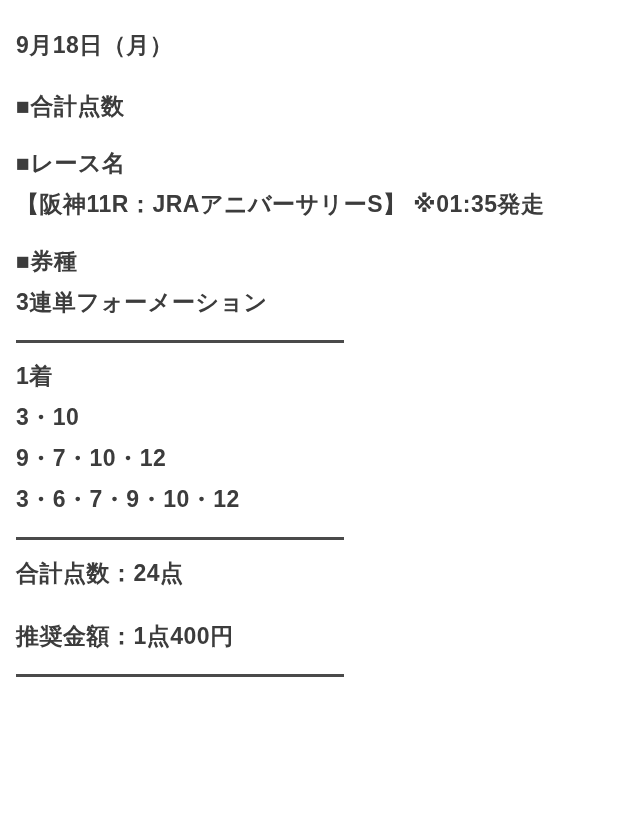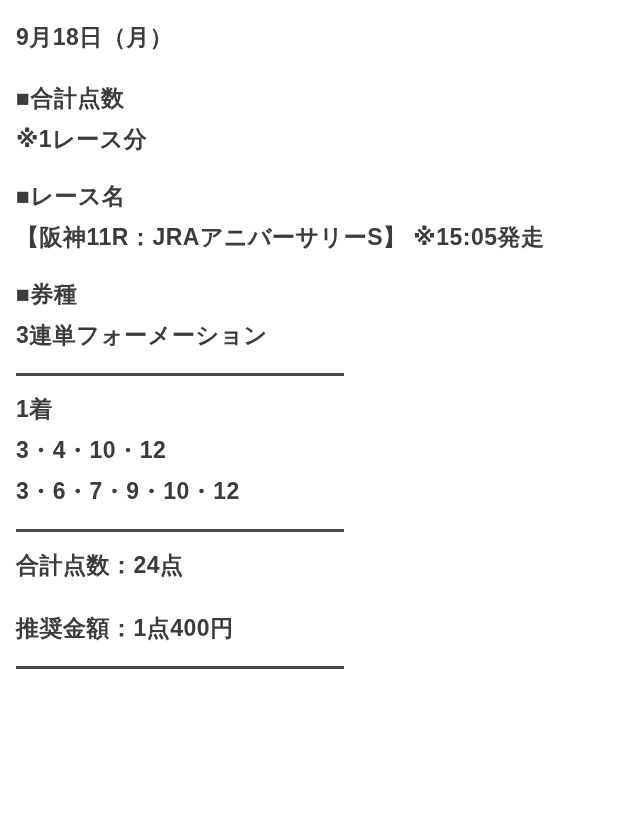--- a/index.html
+++ b/index.html
@@ -23,21 +23,21 @@
   }
   .line {
     font-size: 23px;
     font-weight: bold;
     line-height: 1.0;
     letter-spacing: 0.5px;
     white-space: nowrap;
     color: #3c3c3c;
   }
   .date-line {
-    margin-top: 8px;
+    margin-top: 16px;
     margin-bottom: 0;
   }
   .spacer-lg { height: 38px; }
   .spacer-md { height: 34px; }
   .tight { margin-top: 18px; }
   .rule {
     width: 328px;
     height: 3px;
     background: #4a4a4a;
     margin: 26px 0 22px 0;
@@ -62,37 +62,37 @@
 </head>
 <body>
 
 <div class="page">
 
   <div class="line date-line">9月18日（月）</div>
 
   <div class="spacer-lg"></div>
 
   <div class="line">■合計点数</div>
-  <div class="line tight">※1レース分</div>
 
   <div class="spacer-md"></div>
 
   <div class="line">■レース名</div>
-  <div class="line tight">【阪神11R：JRAアニバーサリーS】 ※15:05発走</div>
+  <div class="line tight">【阪神11R：JRAアニバーサリーS】 ※01:35発走</div>
 
   <div class="spacer-md"></div>
 
   <div class="line">■券種</div>
   <div class="line tight">3連単フォーメーション</div>
 
   <div class="rule"></div>
 
   <div class="row-block">
     <div class="line">1着</div>
-    <div class="line">3・4・10・12</div>
+    <div class="line">3・10</div>
+    <div class="line">9・7・10・12</div>
     <div class="line">3・6・7・9・10・12</div>
   </div>
 
   <div class="rule"></div>
 
   <div class="totals">
     <div class="line">合計点数：24点</div>
     <div class="line">推奨金額：1点400円</div>
   </div>
 

